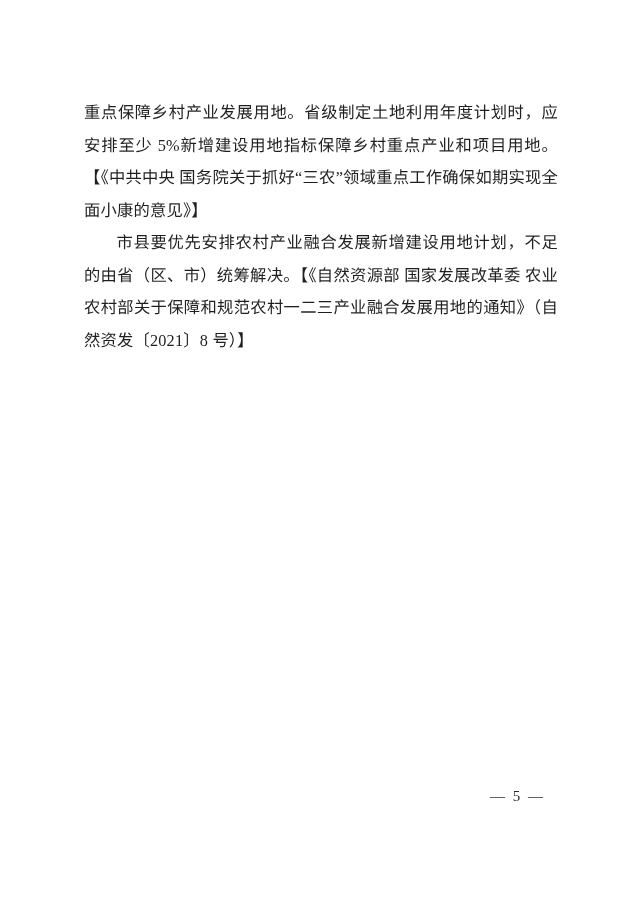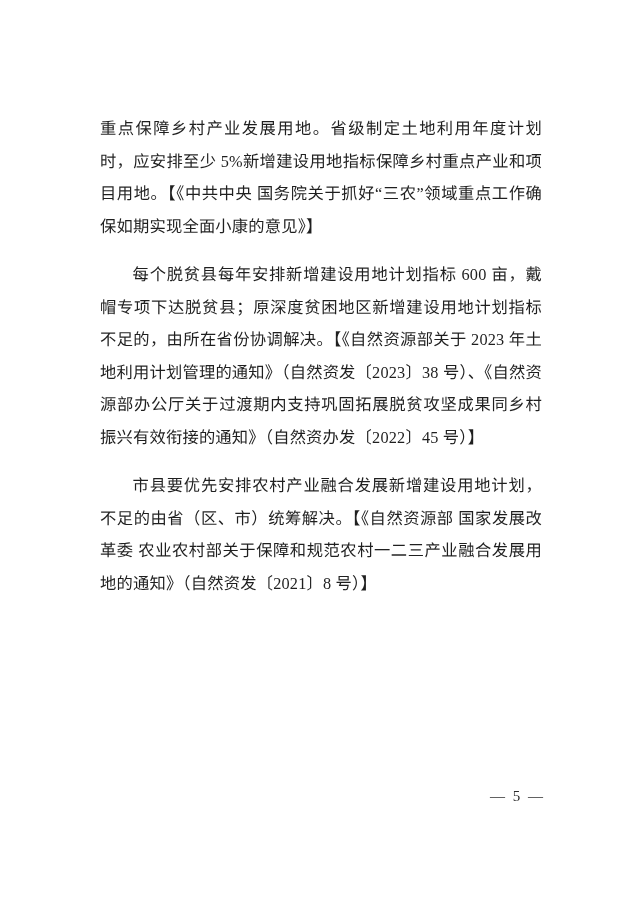--- a/index.html
+++ b/index.html
@@ -20,21 +20,21 @@
     left: 84px;
     top: 97px;
     width: 474px;
     color: #1f1f1f;
     font-size: 16.3px;
     line-height: 32.5px;
     text-align: justify;
     letter-spacing: 0.2px;
   }
   .content p {
-    margin: 16px;
+    margin: 0;
     padding: 0;
   }
   .content p.indent {
     text-indent: 2em;
   }
   .page-number {
     position: absolute;
     top: 786px;
     right: 95px;
     color: #2a2a2a;
@@ -43,17 +43,16 @@
     letter-spacing: 2px;
     white-space: nowrap;
   }
 </style>
 </head>
 <body>
 
 <div class="page">
   <div class="content">
     <p>重点保障乡村产业发展用地。省级制定土地利用年度计划时，应安排至少 5%新增建设用地指标保障乡村重点产业和项目用地。【《中共中央 国务院关于抓好“三农”领域重点工作确保如期实现全面小康的意见》】</p>
-    <p class="indent">每个脱贫县每年安排新增建设用地计划指标 600 亩，戴帽专项下达脱贫县；原深度贫困地区新增建设用地计划指标不足的，由所在省份协调解决。【《自然资源部关于 2023 年土地利用计划管理的通知》（自然资发〔2023〕38 号）、《自然资源部办公厅关于过渡期内支持巩固拓展脱贫攻坚成果同乡村振兴有效衔接的通知》（自然资办发〔2022〕45 号）】</p>
     <p class="indent">市县要优先安排农村产业融合发展新增建设用地计划，不足的由省（区、市）统筹解决。【《自然资源部 国家发展改革委 农业农村部关于保障和规范农村一二三产业融合发展用地的通知》（自然资发〔2021〕8 号）】</p>
   </div>
   <div class="page-number">— 5 —</div>
 </div>
 
 </body></html>

